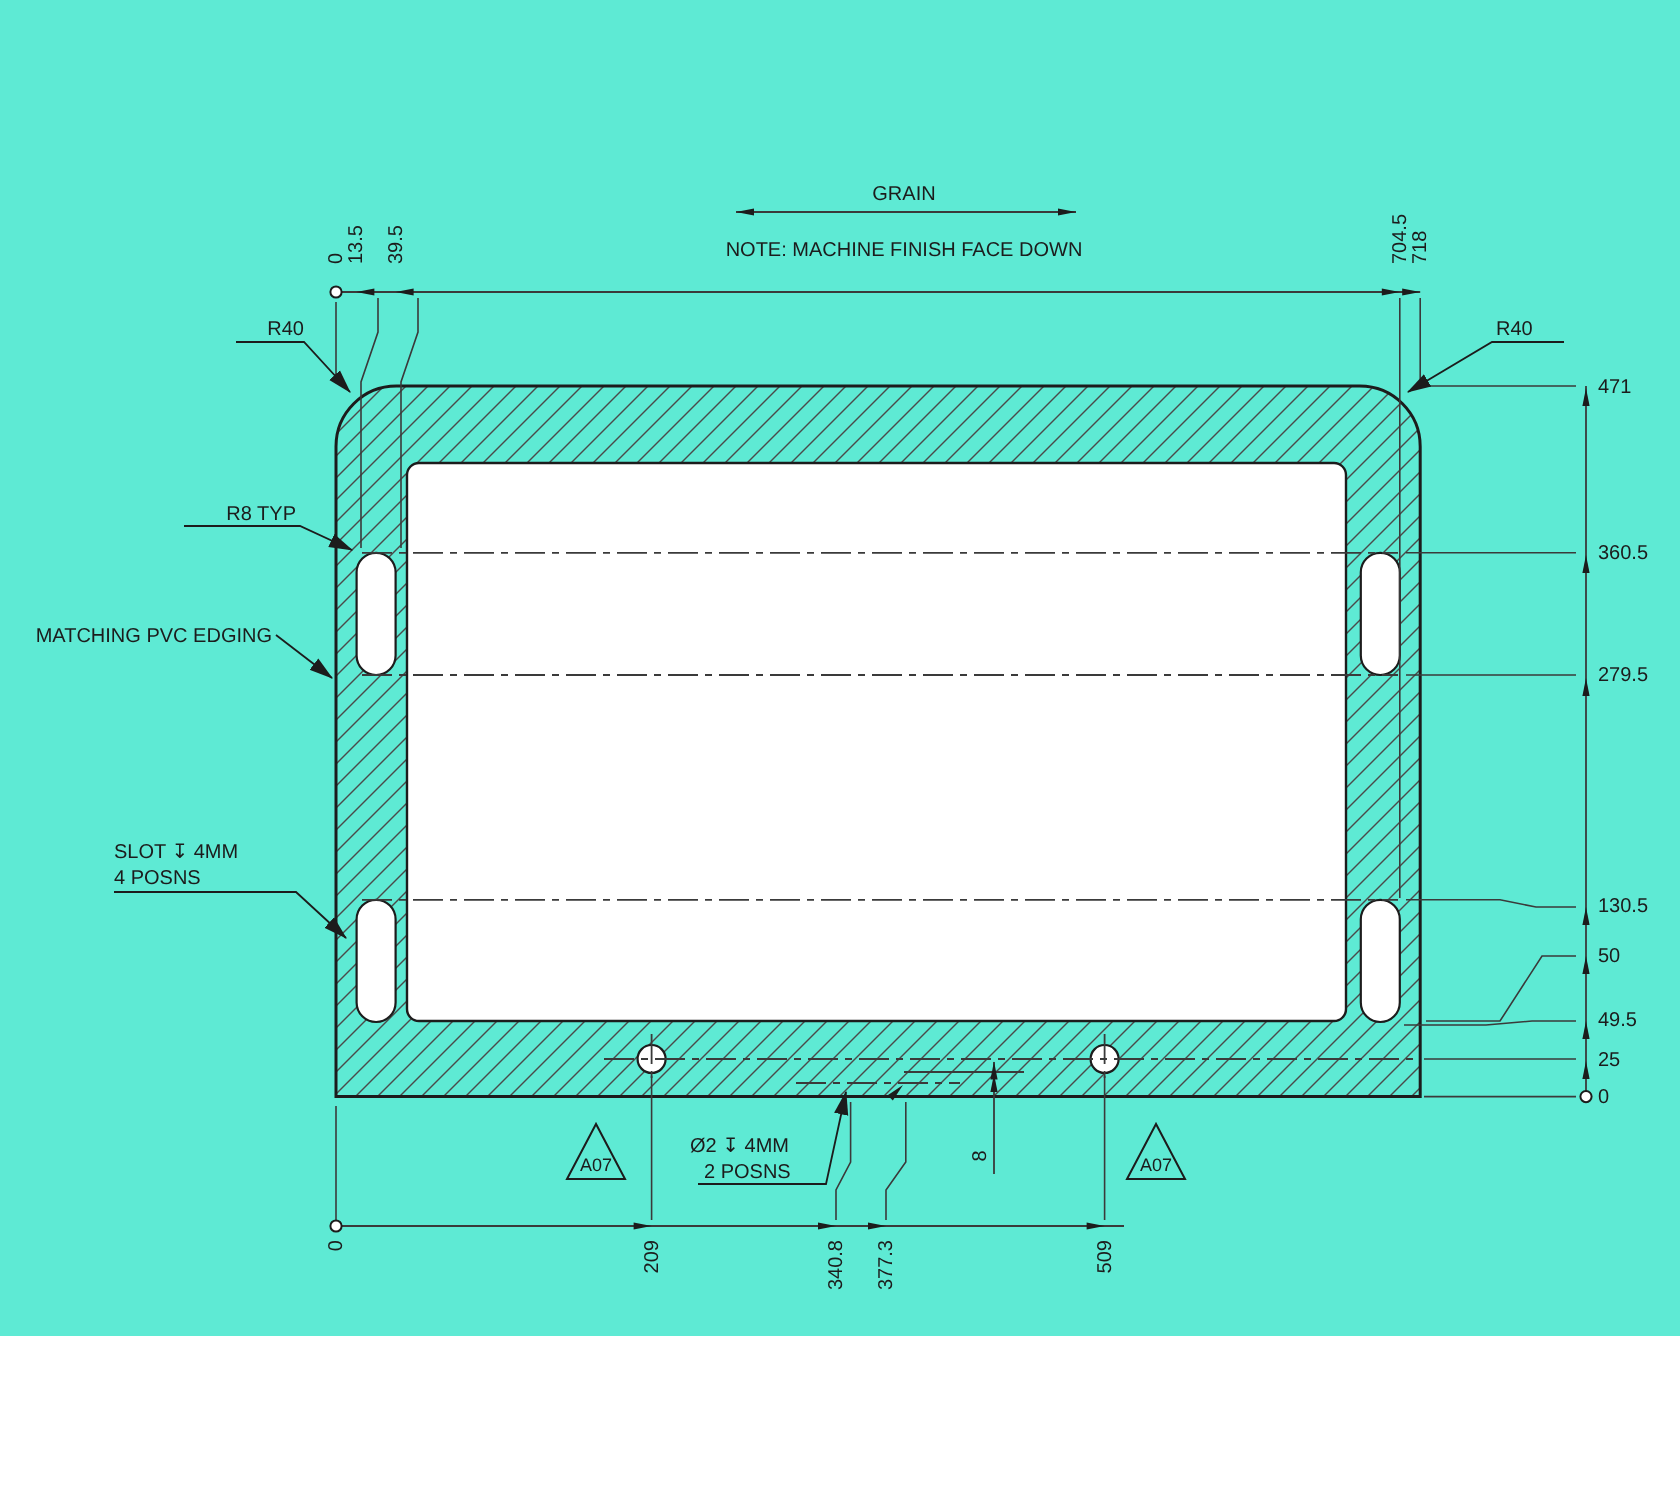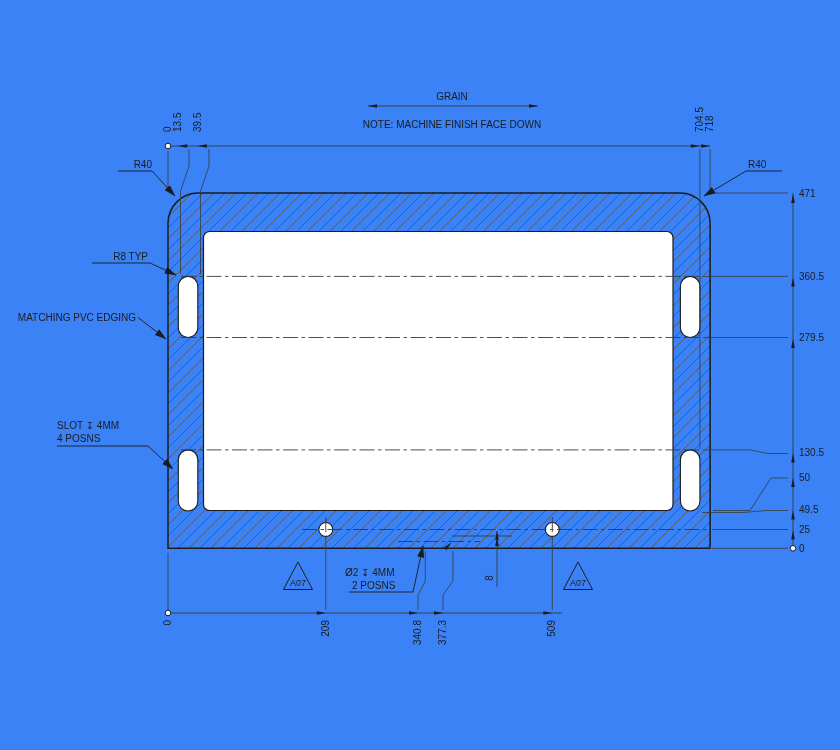--- a/index.html
+++ b/index.html
@@ -1,16 +1,16 @@
 <!DOCTYPE html>
 <html><head>
 <meta charset="utf-8">
 <style>
   html,body{margin:0;padding:0;background:#ffffff;}
-  .stage{position:relative;width:840px;height:750px;background:#3b82f6;overflow:hidden;
+  .stage{position:relative;width:840px;height:668px;background:#5eead4;overflow:hidden;
          font-family:"Liberation Sans","DejaVu Sans",sans-serif;}
   svg{display:block;}
   text{fill:#1c1c1c;font-family:"Liberation Sans","DejaVu Sans",sans-serif;}
   .dimtxt{font-size:10px;}
   .lbltxt{font-size:10px;}
   .small{font-size:9px;}
 </style>
 </head>
 <body>
 

